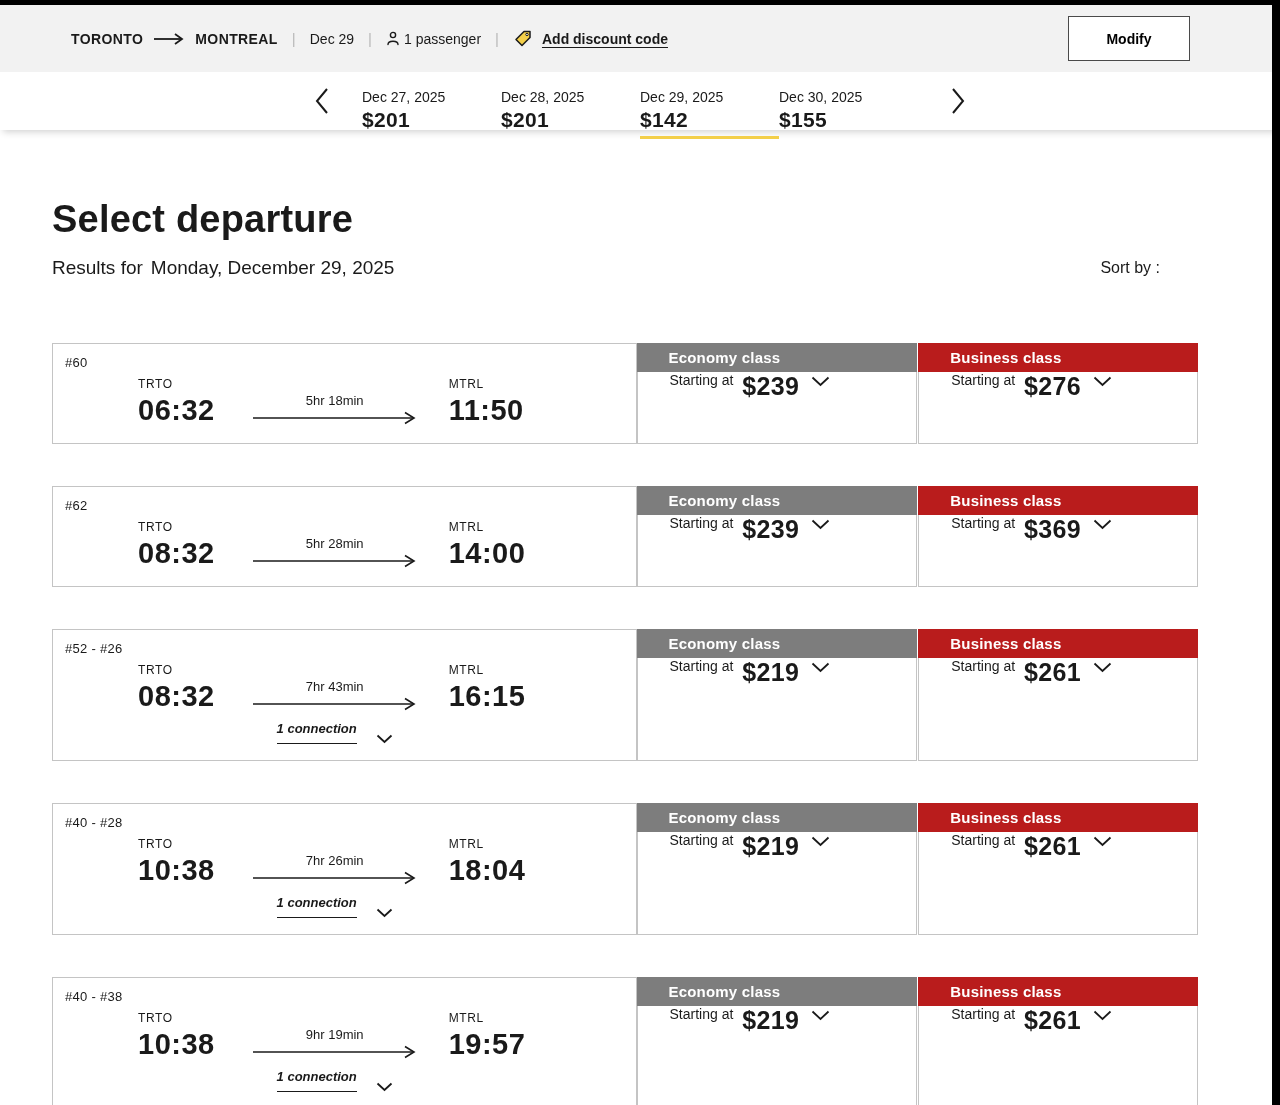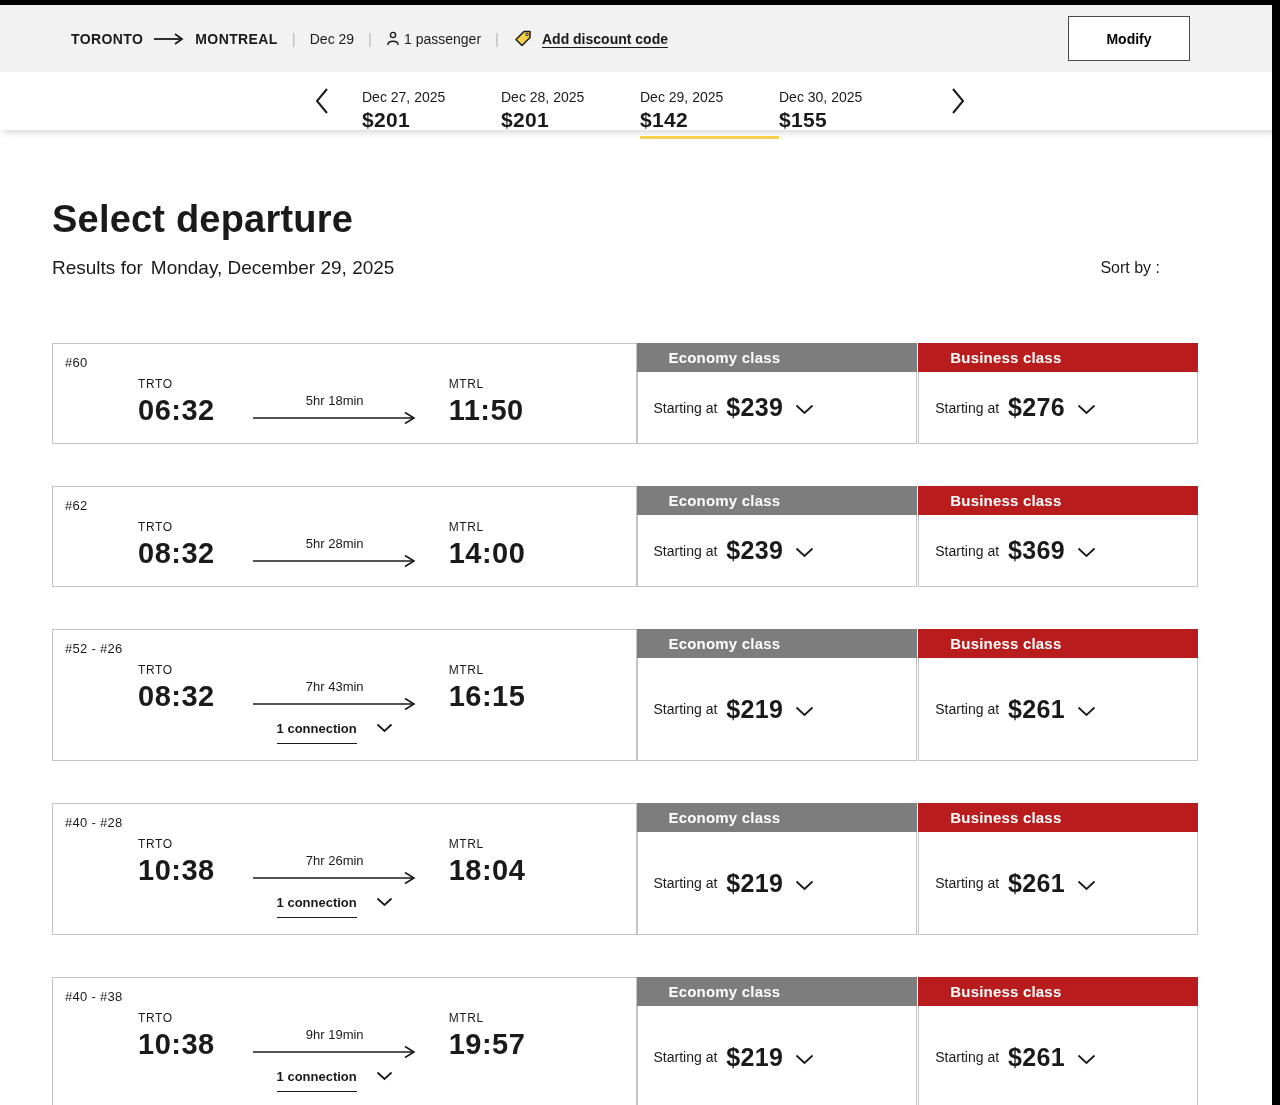--- a/index.html
+++ b/index.html
@@ -63,32 +63,32 @@
   .left-panel {
     width: 585px; background: #fff; border: 1px solid #c4c4c4;
     padding: 11px 12px 16px 12px;
   }
   .train-no { font-size: 13px; letter-spacing: 0.3px; }
   .journey { display: flex; margin-top: 7px; padding-left: 73px; align-items: flex-start; }
   .stn .code { font-size: 12px; letter-spacing: 0.6px; margin-bottom: 3px; }
   .stn .time { font-size: 29px; font-weight: 700; letter-spacing: 0.5px; }
   .mid { width: 168px; margin: 0 30px 0 36px; text-align: center; padding-top: 16px; }
   .duration { font-size: 13px; margin-bottom: 3px; }
-  .conn-toggle { margin-top: 10px; display: inline-flex; align-items: flex-start; gap: 19px; cursor: pointer; }
+  .conn-toggle { margin-top: 10px; display: inline-flex; align-items: flex-end; gap: 19px; cursor: pointer; font-style: italic; }
   .conn-text { font-size: 13px; font-weight: 700; border-bottom: 1px solid #1a1a1a; padding-bottom: 7px; }
   .conn-toggle svg { margin-top: 2px; }
 
   .class-col { width: 281px; display: flex; flex-direction: column; }
   .class-col.business { width: 280px; margin-left: 1px; }
   .class-header { height: 29px; display: flex; align-items: center; padding-left: 32px; color: #fff; font-weight: 700; font-size: 15px; letter-spacing: 0.2px; }
   .economy .class-header { background: #7d7d7d; }
   .business .class-header { background: #b91c1c; }
   .price-cell {
     flex: 1; background: #fff; border: 1px solid #c4c4c4; border-top: none;
-    display: flex; align-items: center; padding-left: 16px; cursor: pointer;
+    display: flex; align-items: flex-start; padding-left: 32px; cursor: pointer;
   }
   .starting { font-size: 14px; }
   .price { font-size: 25px; font-weight: 700; margin-left: 9px; letter-spacing: 0.3px; }
   .price-cell svg { margin-left: 12px; margin-top: 4px; }
 </style>
 </head>
 <body>
 
 <div class="edge-top"></div>
 <div class="edge-right"></div>

